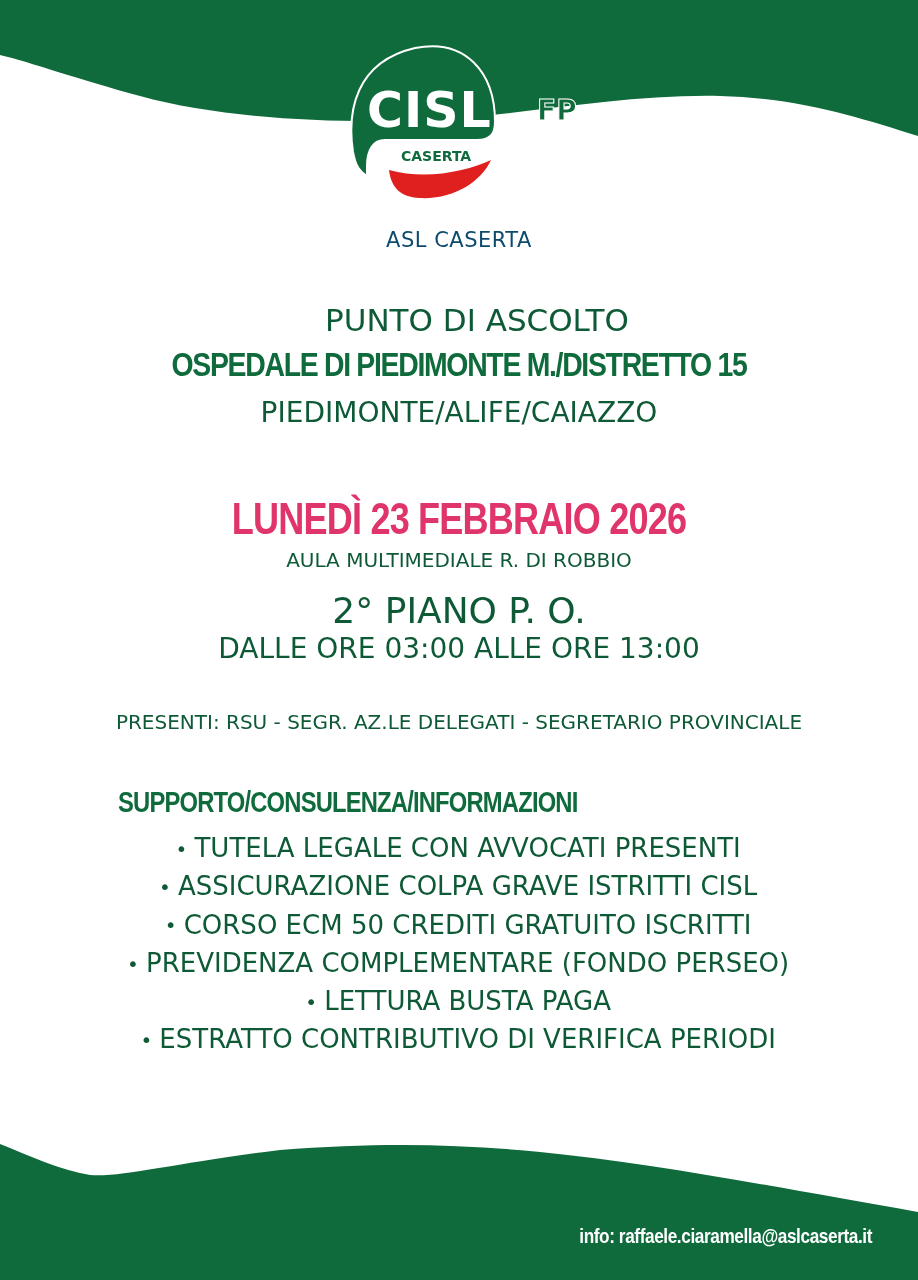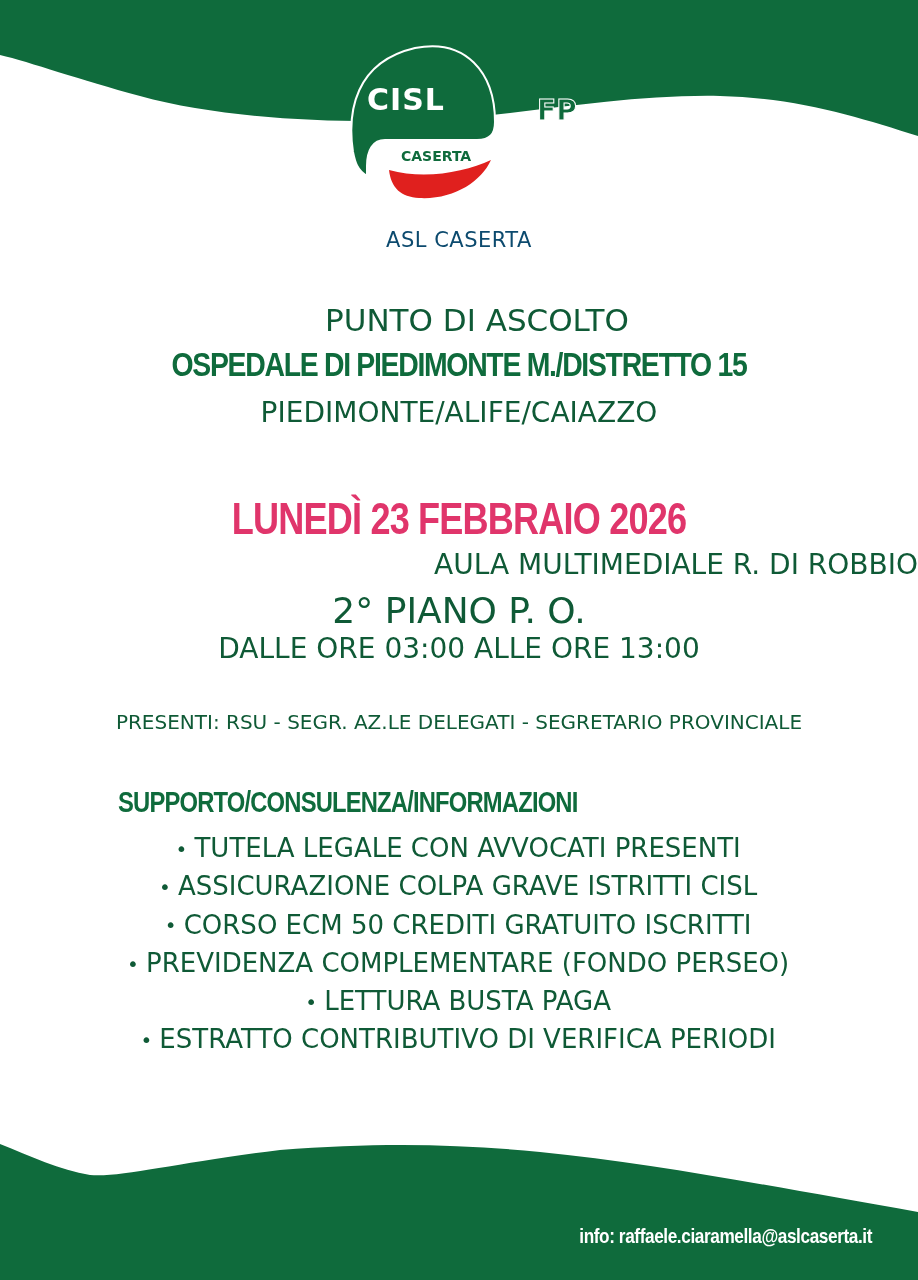--- a/index.html
+++ b/index.html
@@ -1,30 +1,30 @@
 <!DOCTYPE html>
 <html><head>
 <meta charset="utf-8">
 <style>
   html, body { margin: 0; padding: 0; }
   body { width: 918px; height: 1280px; position: relative; overflow: hidden; background: #ffffff; font-family: "DejaVu Sans", sans-serif; color: #0f5a36; }
   .wave { position: absolute; left: 0; width: 918px; }
   .wave-top { top: 0; height: 160px; }
   .wave-bottom { top: 1100px; height: 180px; }
   .logo { position: absolute; left: 345px; top: 42px; width: 240px; height: 170px; }
-  .logo-cisl { position: absolute; left: 22px; top: 40px; font-family: "DejaVu Sans", sans-serif; font-weight: bold; font-size: 30px; color: #ffffff; letter-spacing: 1px; }
+  .logo-cisl { position: absolute; left: 22px; top: 40px; font-family: "DejaVu Sans", sans-serif; font-weight: bold; font-size: 49px; color: #ffffff; letter-spacing: 1px; }
   .logo-fp { position: absolute; left: 170px; top: 52px; font-family: "DejaVu Sans", sans-serif; font-weight: bold; font-size: 28px; color: #0f6b3c; margin-left: 22px; -webkit-text-stroke: 1px #ffffff; }
   .logo-caserta { position: absolute; left: 56px; top: 106px; font-size: 14px; font-weight: bold; color: #0f6b3c; }
   .center { position: absolute; left: 0; width: 918px; text-align: center; }
   .asl { top: 228px; font-size: 21px; letter-spacing: 0.5px; color: #0c4a6e; }
   .punto { top: 302px; font-size: 31px; color: #0f5a36; margin-left: 18px; }
   .ospedale { top: 346px; font-size: 33px; font-weight: bold; color: #0f6b3c; letter-spacing: -1.5px; transform: scaleX(0.86); transform-origin: center; font-family: "Liberation Sans", sans-serif; }
   .comuni { top: 396px; font-size: 28px; color: #0f5a36; }
   .date { top: 494px; font-size: 44px; font-weight: bold; color: #e0356b; letter-spacing: -1px; transform: scaleX(0.82); transform-origin: center; font-family: "Liberation Sans", sans-serif; }
-  .aula { top: 548px; font-size: 28px; color: #0f5a36; font-weight: 500; text-align: right; }
+  .aula { top: 548px; font-size: 20px; color: #0f5a36; font-weight: 500; }
   .piano { top: 590px; font-size: 36px; color: #0f5a36; }
   .orario { top: 632px; font-size: 28px; color: #0f5a36; }
   .presenti { top: 710px; font-size: 20px; color: #0f5a36; }
   .section { position: absolute; left: 118px; top: 786px; font-size: 29px; font-weight: bold; color: #0f6b3c; letter-spacing: -1px; transform: scaleX(0.82); transform-origin: left; font-family: "Liberation Sans", sans-serif; }
   .list { position: absolute; left: 120px; top: 830px; margin: 0; padding: 0; list-style: none; text-align: center; }
   .list li { font-size: 26px; line-height: 37.6px; color: #0f5a36; white-space: nowrap; }
   .list li .bullet { display: inline-block; width: 26px; font-size: 20px; vertical-align: middle; }
   .footer-email { position: absolute; right: 46px; top: 1224px; font-size: 21px; font-weight: bold; color: #ffffff; font-family: "Liberation Sans", sans-serif; transform: scaleX(0.82); transform-origin: right; letter-spacing: -0.5px; }
 </style>
 </head>

